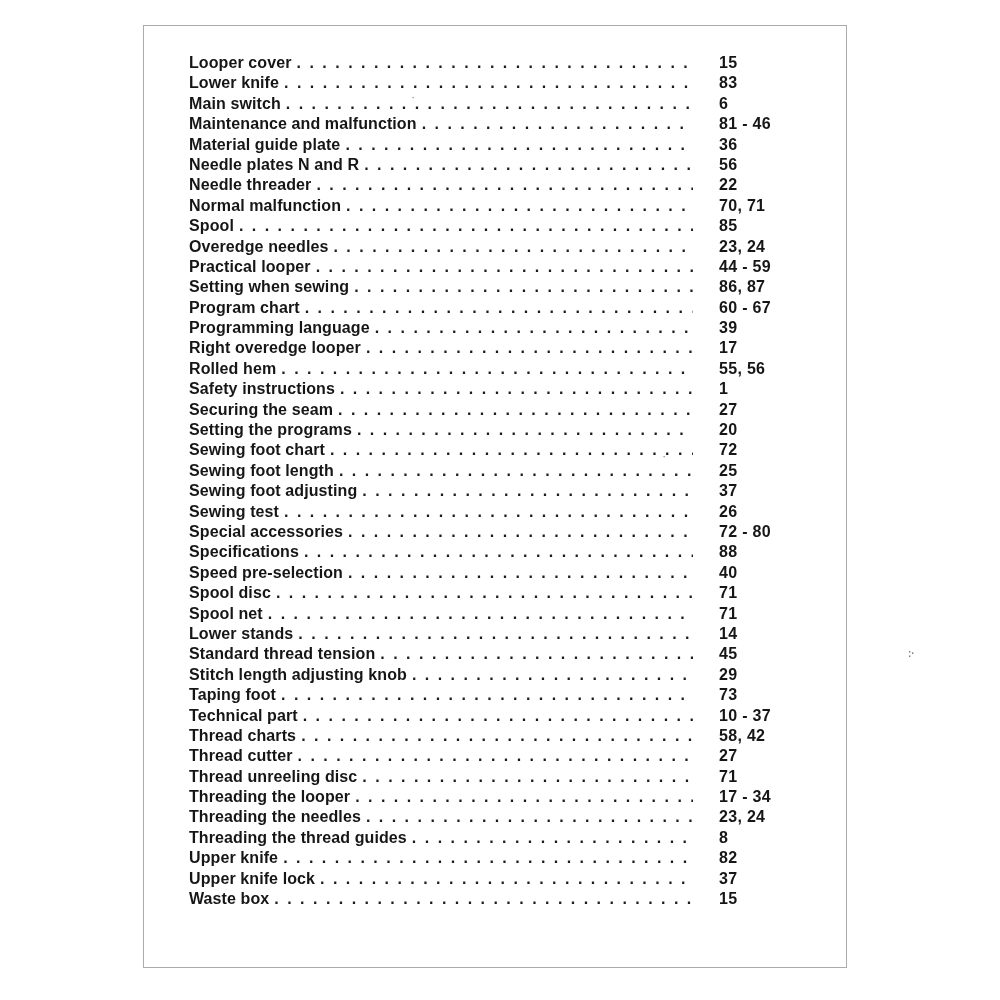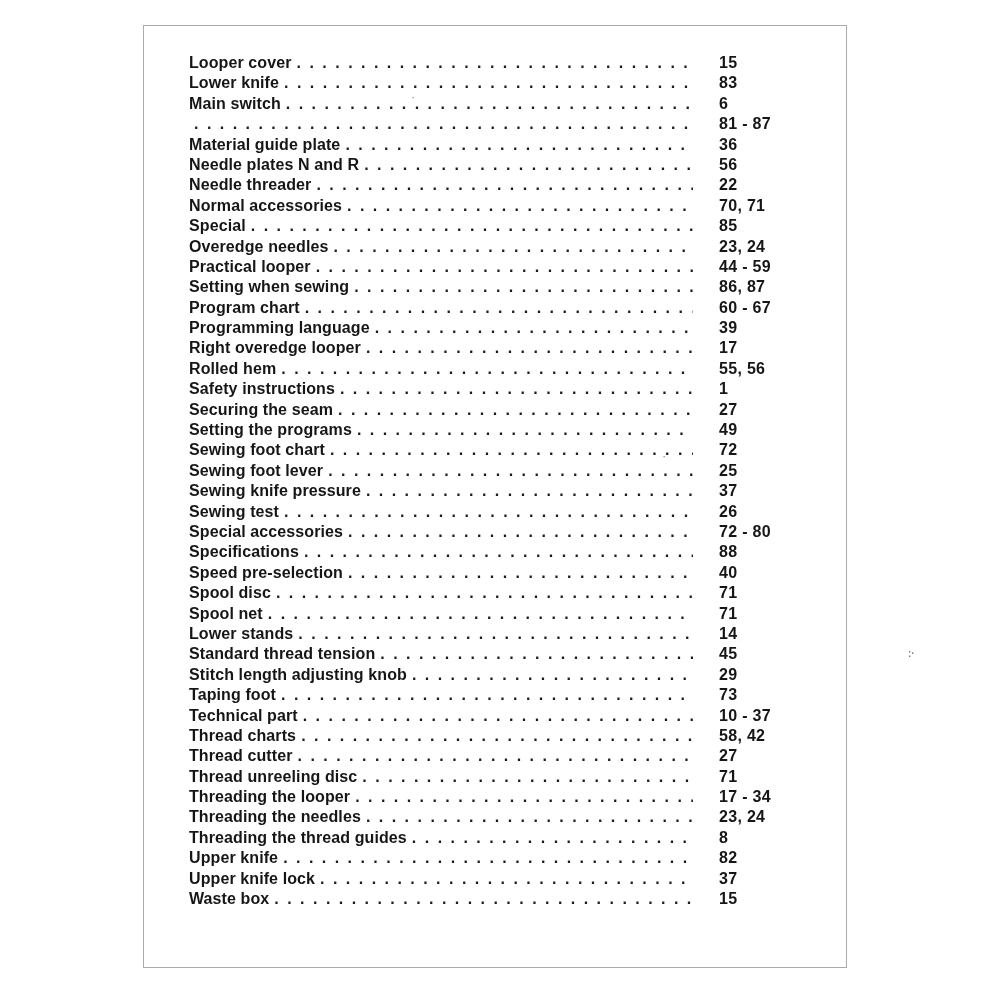--- a/index.html
+++ b/index.html
@@ -91,22 +91,23 @@
           <span class="entry-pages">83</span>
         </div>
 
         <div class="index-row">
           <span class="entry-title">Main switch</span>
           <span class="dot-leader">. . . . . . . . . . . . . . . . . . . . . . . . . . . . . . . . . . . . . . . . . . . . . . . . . . . . . . . . . . . . . . . . . . . . . . . . . . . . . . . . . . . . . . . . . . </span>
           <span class="entry-pages">6</span>
         </div>
 
         <div class="index-row">
-          <span class="dot-leader">. . . . . . . . . . . . . . . . . . . . . . . . . . . . . . . . . . . . . . . . . . . . . . . . . . . . . . . . . . . . . . . . . . . . . . . . . . . . . . . . . . . . . . . . . . </span>
-          <span class="entry-pages">81 - 87</span>
+          <span class="entry-title">Maintenance and malfunction</span>
+          <span class="dot-leader">. . . . . . . . . . . . . . . . . . . . . . . . . . . . . . . . . . . . . . . . . . . . . . . . . . . . . . . . . . . . . . . . . . . . . . . . . . . . . . . . . . . . . . . . . . </span>
+          <span class="entry-pages">81 - 46</span>
         </div>
 
         <div class="index-row">
           <span class="entry-title">Material guide plate</span>
           <span class="dot-leader">. . . . . . . . . . . . . . . . . . . . . . . . . . . . . . . . . . . . . . . . . . . . . . . . . . . . . . . . . . . . . . . . . . . . . . . . . . . . . . . . . . . . . . . . . . </span>
           <span class="entry-pages">36</span>
         </div>
 
         <div class="index-row">
           <span class="entry-title">Needle plates N and R</span>
@@ -114,27 +115,27 @@
           <span class="entry-pages">56</span>
         </div>
 
         <div class="index-row">
           <span class="entry-title">Needle threader</span>
           <span class="dot-leader">. . . . . . . . . . . . . . . . . . . . . . . . . . . . . . . . . . . . . . . . . . . . . . . . . . . . . . . . . . . . . . . . . . . . . . . . . . . . . . . . . . . . . . . . . . </span>
           <span class="entry-pages">22</span>
         </div>
 
         <div class="index-row">
-          <span class="entry-title">Normal accessories</span>
+          <span class="entry-title">Normal malfunction</span>
           <span class="dot-leader">. . . . . . . . . . . . . . . . . . . . . . . . . . . . . . . . . . . . . . . . . . . . . . . . . . . . . . . . . . . . . . . . . . . . . . . . . . . . . . . . . . . . . . . . . . </span>
           <span class="entry-pages">70, 71</span>
         </div>
 
         <div class="index-row">
-          <span class="entry-title">Special</span>
+          <span class="entry-title">Spool</span>
           <span class="dot-leader">. . . . . . . . . . . . . . . . . . . . . . . . . . . . . . . . . . . . . . . . . . . . . . . . . . . . . . . . . . . . . . . . . . . . . . . . . . . . . . . . . . . . . . . . . . </span>
           <span class="entry-pages">85</span>
         </div>
 
         <div class="index-row">
           <span class="entry-title">Overedge needles</span>
           <span class="dot-leader">. . . . . . . . . . . . . . . . . . . . . . . . . . . . . . . . . . . . . . . . . . . . . . . . . . . . . . . . . . . . . . . . . . . . . . . . . . . . . . . . . . . . . . . . . . </span>
           <span class="entry-pages">23, 24</span>
         </div>
 
@@ -182,37 +183,37 @@
 
         <div class="index-row">
           <span class="entry-title">Securing the seam</span>
           <span class="dot-leader">. . . . . . . . . . . . . . . . . . . . . . . . . . . . . . . . . . . . . . . . . . . . . . . . . . . . . . . . . . . . . . . . . . . . . . . . . . . . . . . . . . . . . . . . . . </span>
           <span class="entry-pages">27</span>
         </div>
 
         <div class="index-row">
           <span class="entry-title">Setting the programs</span>
           <span class="dot-leader">. . . . . . . . . . . . . . . . . . . . . . . . . . . . . . . . . . . . . . . . . . . . . . . . . . . . . . . . . . . . . . . . . . . . . . . . . . . . . . . . . . . . . . . . . . </span>
-          <span class="entry-pages">49</span>
+          <span class="entry-pages">20</span>
         </div>
 
         <div class="index-row">
           <span class="entry-title">Sewing foot chart</span>
           <span class="dot-leader">. . . . . . . . . . . . . . . . . . . . . . . . . . . . . . . . . . . . . . . . . . . . . . . . . . . . . . . . . . . . . . . . . . . . . . . . . . . . . . . . . . . . . . . . . . </span>
           <span class="entry-pages">72</span>
         </div>
 
         <div class="index-row">
-          <span class="entry-title">Sewing foot lever</span>
+          <span class="entry-title">Sewing foot length</span>
           <span class="dot-leader">. . . . . . . . . . . . . . . . . . . . . . . . . . . . . . . . . . . . . . . . . . . . . . . . . . . . . . . . . . . . . . . . . . . . . . . . . . . . . . . . . . . . . . . . . . </span>
           <span class="entry-pages">25</span>
         </div>
 
         <div class="index-row">
-          <span class="entry-title">Sewing knife pressure</span>
+          <span class="entry-title">Sewing foot adjusting</span>
           <span class="dot-leader">. . . . . . . . . . . . . . . . . . . . . . . . . . . . . . . . . . . . . . . . . . . . . . . . . . . . . . . . . . . . . . . . . . . . . . . . . . . . . . . . . . . . . . . . . . </span>
           <span class="entry-pages">37</span>
         </div>
 
         <div class="index-row">
           <span class="entry-title">Sewing test</span>
           <span class="dot-leader">. . . . . . . . . . . . . . . . . . . . . . . . . . . . . . . . . . . . . . . . . . . . . . . . . . . . . . . . . . . . . . . . . . . . . . . . . . . . . . . . . . . . . . . . . . </span>
           <span class="entry-pages">26</span>
         </div>
 

